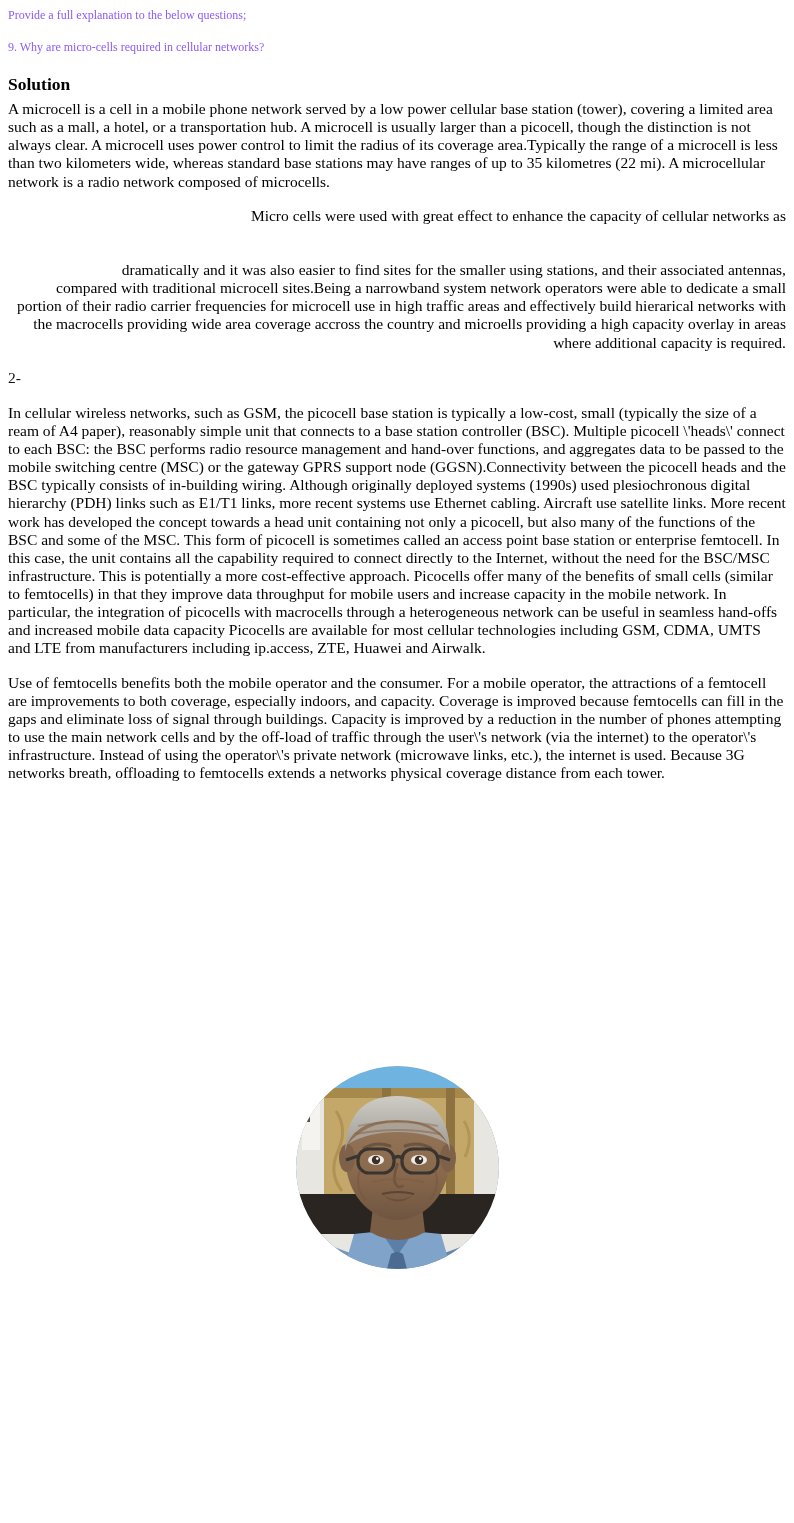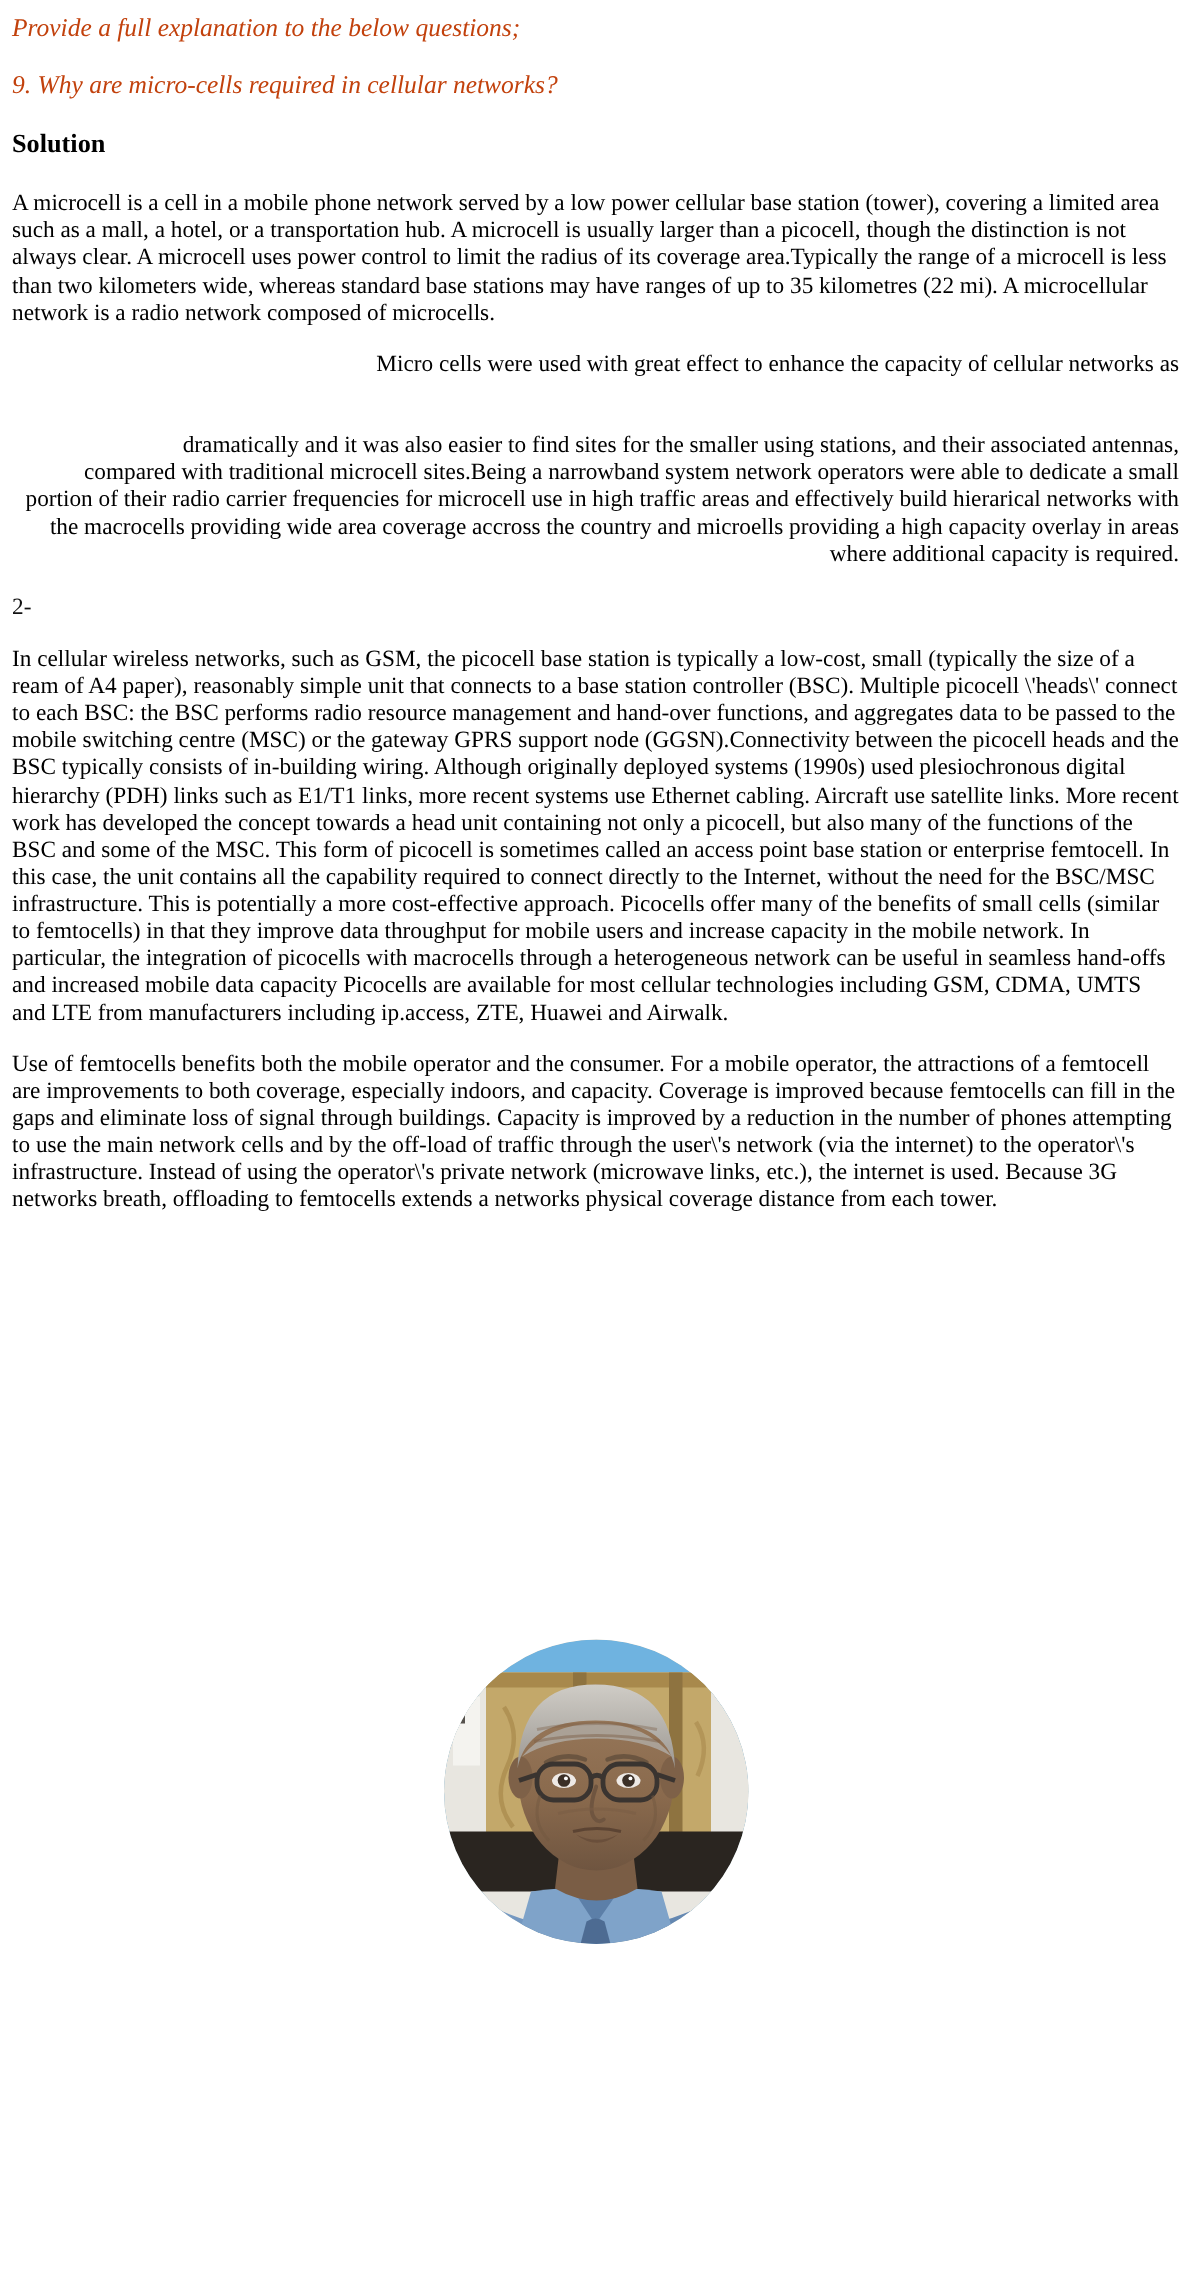--- a/index.html
+++ b/index.html
@@ -16,34 +16,33 @@
     -webkit-font-smoothing: antialiased;
   }
   .page {
     width: 794px;
     min-height: 1523px;
     position: relative;
     box-sizing: border-box;
     padding: 0 8px 0 8px;
   }
   .q-line {
-    font-size: 17px;
+    font-size: 12px;
     line-height: 1.12;
     margin: 0 0 19px 0;
-    color: #c2410c;
-    font-style: italic;
+    color: #8b5cf6;
   }
   .q-line:first-child {
     padding-top: 9px;
   }
   h2.solution {
     font-family: "Liberation Serif", "DejaVu Serif", serif;
     font-size: 17.5px;
     font-weight: bold;
-    margin: 0 0 22px 0;
+    margin: 0 0 6px 0;
     line-height: 1.15;
     color: #000;
   }
   p.body {
     font-size: 15.5px;
     line-height: 1.17;
     margin: 0 0 16px 0;
     text-align: left;
     color: #000000;
   }

